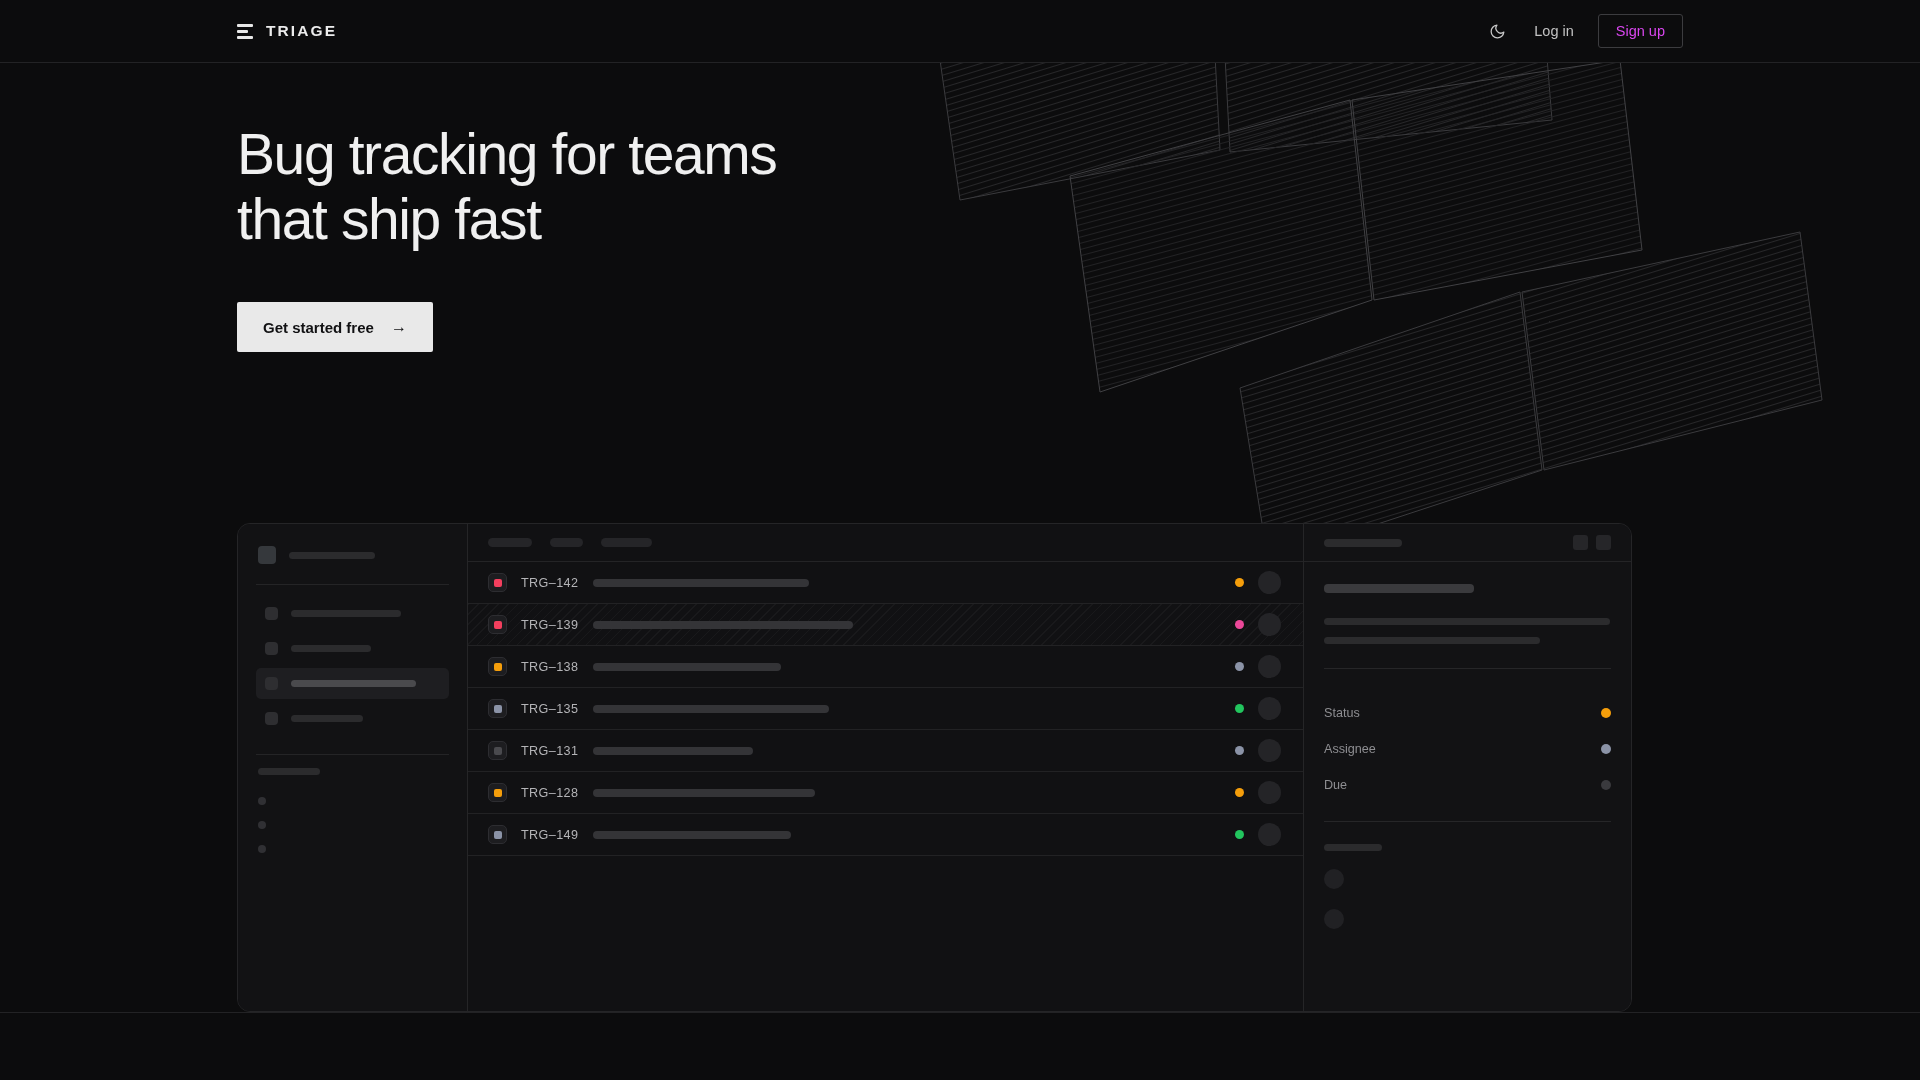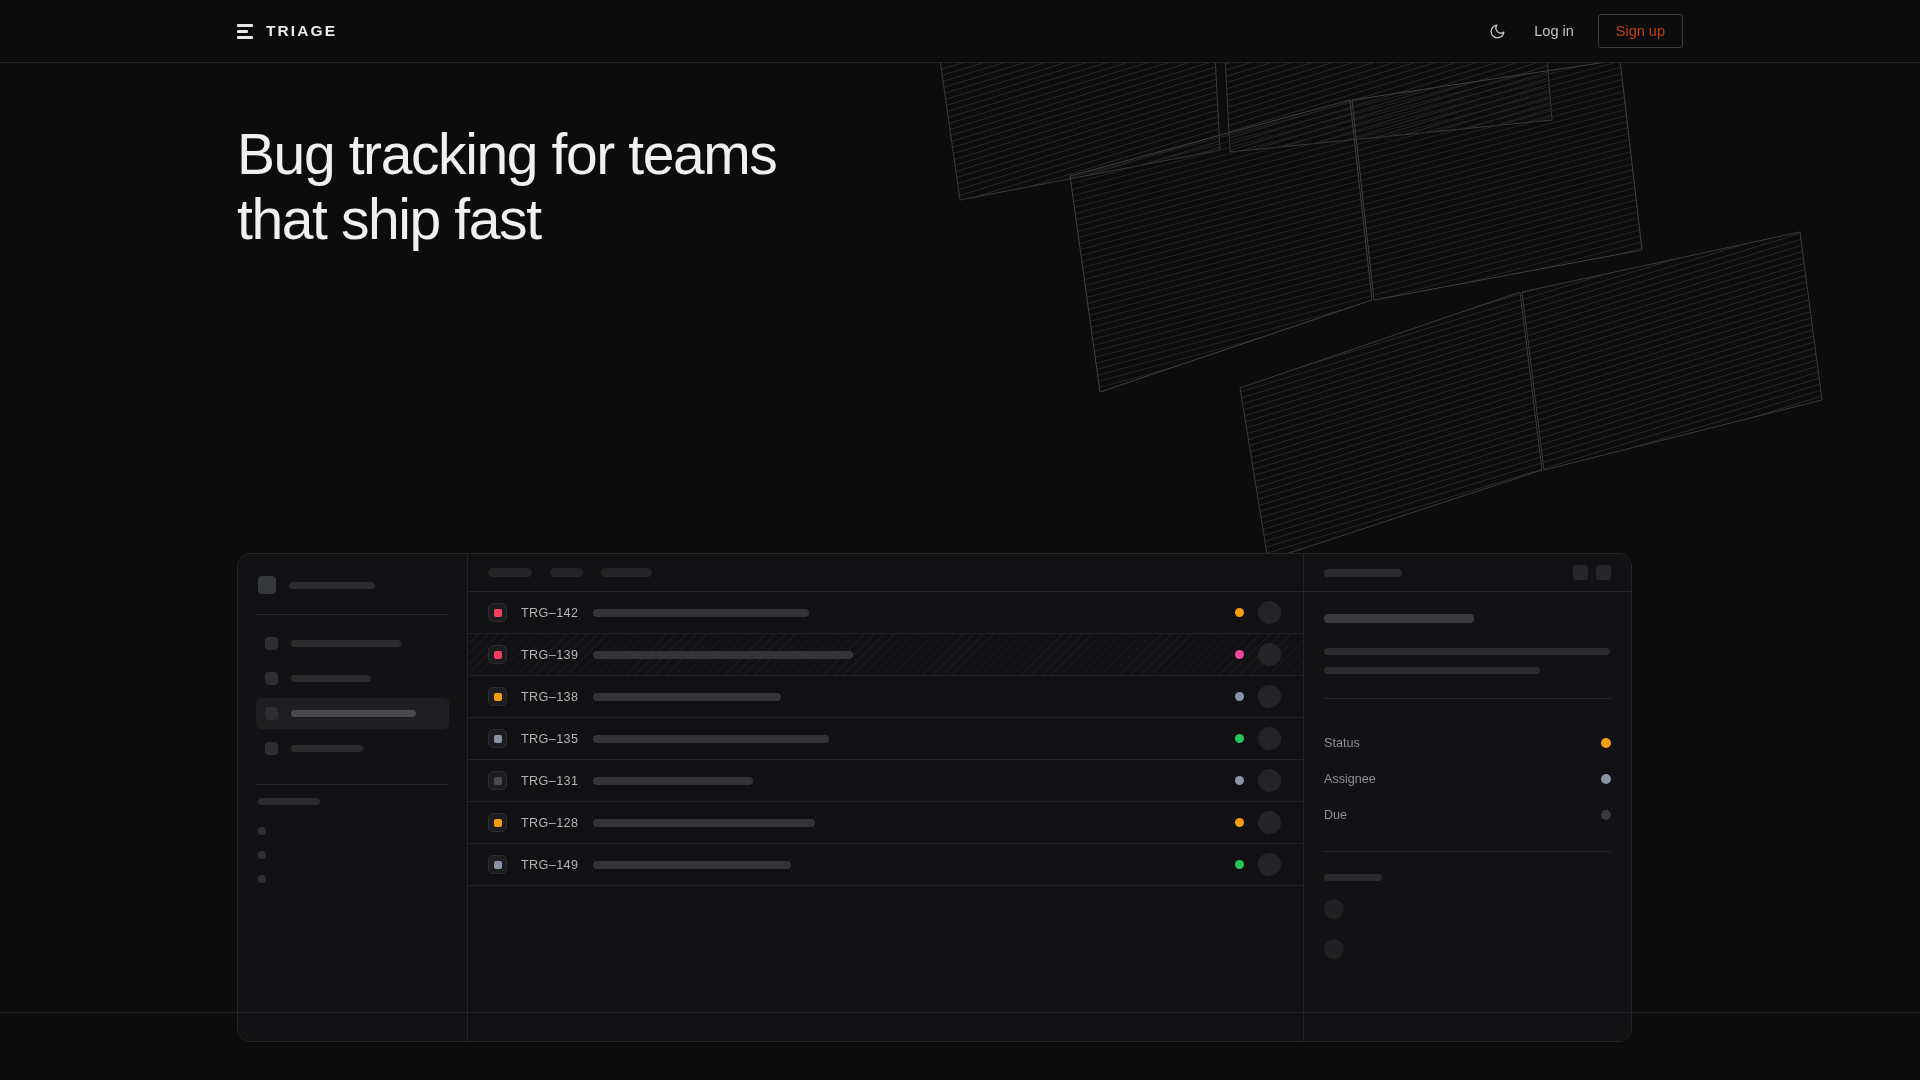--- a/index.html
+++ b/index.html
@@ -39,21 +39,21 @@
   .nav-right { position:absolute; right:237px; display:flex; align-items:center; gap:22px; }
   .theme-toggle {
     width:26px; height:26px; display:flex; align-items:center; justify-content:center;
     cursor:pointer; color:#c9c9c9;
   }
   .nav-link {
     color:#c2c2c2; font-size:14.5px; text-decoration:none; cursor:pointer;
     padding:4px 2px;
   }
   .nav-btn {
-    color:#c2410c; font-size:14.5px; background:transparent;
+    color:#d946ef; font-size:14.5px; background:transparent;
     border:1px solid #3c3c3f; border-radius:3px;
     padding:8px 17px; cursor:pointer;
     font-family:"Liberation Sans", sans-serif;
   }
 
   
   .hero { position:absolute; left:237px; top:122px; z-index:3; }
   .hero-title {
     color:#f0f0f0; font-size:57px; line-height:65px; font-weight:normal;
     letter-spacing:-1.4px; max-width:760px;
@@ -67,21 +67,21 @@
     display:inline-flex; align-items:center; gap:17px;
     background:#e9e9e9; color:#111113;
     border:none; border-radius:2px;
     padding:16px 26px; font-size:15px; font-weight:bold;
     cursor:pointer; font-family:"Liberation Sans", sans-serif;
   }
   .hero-cta .arrow { font-size:16px; font-weight:normal; }
 
   
   .mock {
-    position:absolute; left:237px; top:553px;
+    position:absolute; left:237px; top:523px;
     width:1395px; height:489px;
     background:#111113;
     border:1px solid #252527;
     border-radius:13px;
     display:flex;
     overflow:hidden;
     z-index:3;
   }
 
   
@@ -217,20 +217,24 @@
       <a class="nav-link" href="#">Log in</a>
       <button class="nav-btn">Sign up</button>
     </div>
   </nav>
 
   <section class="hero">
     <h1 class="hero-title">
       <span>Bug tracking for teams</span><br>
       <span>that ship fast</span>
     </h1>
+    <button class="hero-cta">
+      <span>Get started free</span>
+      <span class="arrow">→</span>
+    </button>
   </section>
 
   <section class="mock">
 
     <aside class="mock-side">
       <div class="side-top">
         <span class="side-logo"></span>
         <span class="sk" style="width:86px"></span>
       </div>
       <div class="side-divider"></div>

